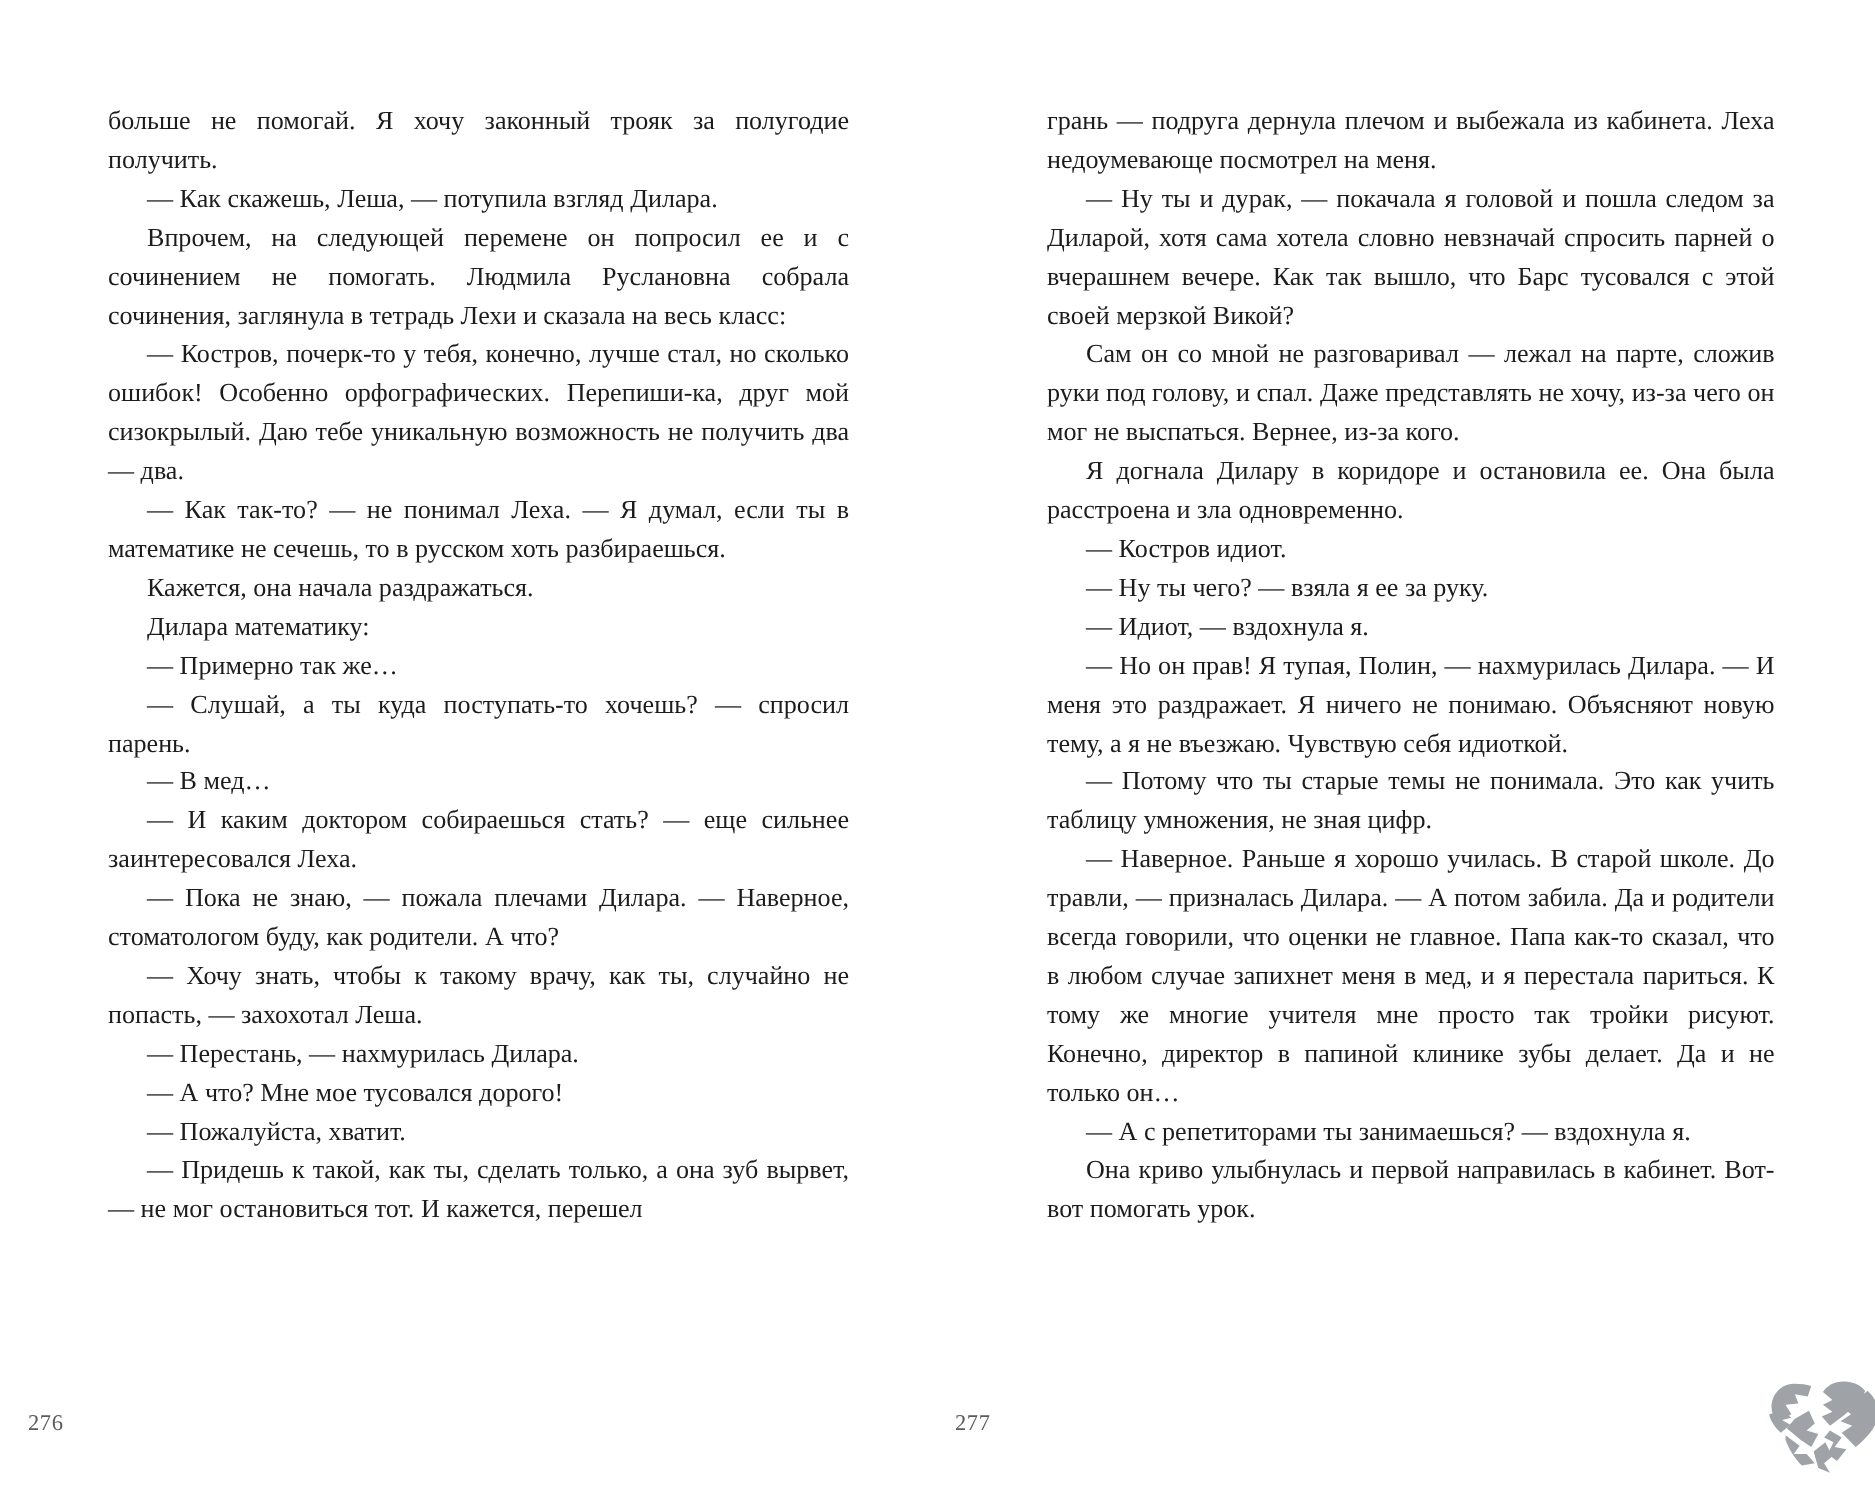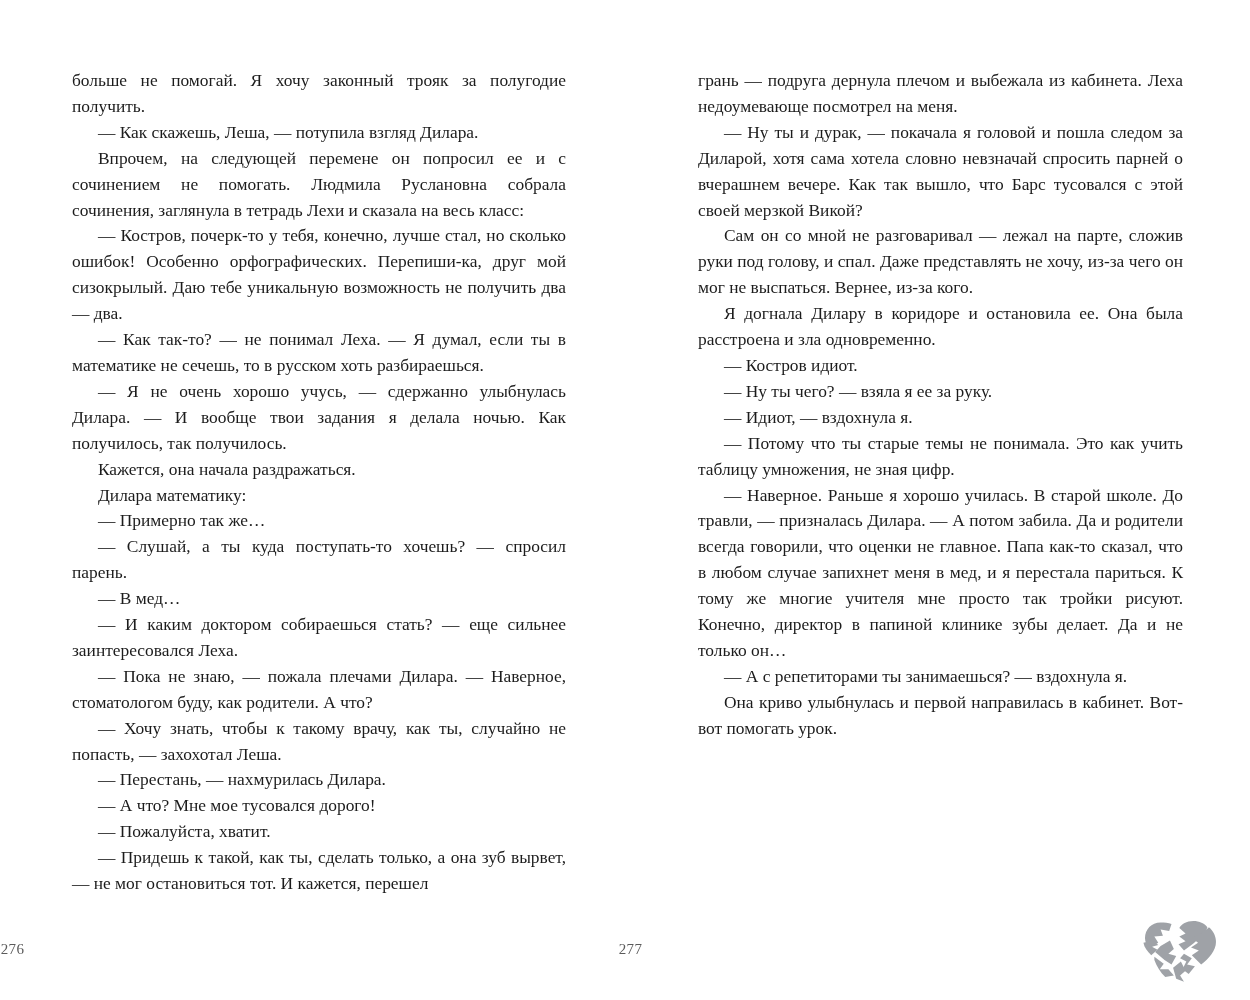--- a/index.html
+++ b/index.html
@@ -18,20 +18,21 @@
   .spread {
     position: absolute;
     inset: 0;
     display: block;
   }
 
   .page {
     position: absolute;
     top: 0;
     bottom: 0;
+    padding-left: 36px;
   }
   .page-left  { left: 0;    width: 625px; }
   .page-right { left: 625px; width: 625px; }
 
   .textblock {
     position: absolute;
     top: 68px;
     text-align: justify;
     text-justify: inter-word;
     color: #1c1c1c;
@@ -79,21 +80,20 @@
 
 <div class="spread">
 
   <div class="page page-left">
     <div class="textblock" id="left-text">
         <p class="">больше не помогай. Я хочу законный трояк за полугодие получить.</p>
         <p class="ind">— Как скажешь, Леша, — потупила взгляд Дилара.</p>
         <p class="ind">Впрочем, на следующей перемене он попросил ее и с сочинением не помогать. Людмила Руслановна собрала сочинения, заглянула в тетрадь Лехи и сказала на весь класс:</p>
         <p class="ind">— Костров, почерк-то у тебя, конечно, лучше стал, но сколько ошибок! Особенно орфографических. Перепиши-ка, друг мой сизокрылый. Даю тебе уникальную возможность не получить два — два.</p>
         <p class="ind">— Как так-то? — не понимал Леха. — Я думал, если ты в математике не сечешь, то в русском хоть разбираешься.</p>
-        <p class="ind">— Я не очень хорошо учусь, — сдержанно улыбнулась Дилара. — И вообще твои задания я делала ночью. Как получилось, так получилось.</p>
         <p class="ind">Кажется, она начала раздражаться.</p>
         <p class="ind">Дилара математику:</p>
         <p class="ind">— Примерно так же…</p>
         <p class="ind">— Слушай, а ты куда поступать-то хочешь? — спросил парень.</p>
         <p class="ind">— В мед…</p>
         <p class="ind">— И каким доктором собираешься стать? — еще сильнее заинтересовался Леха.</p>
         <p class="ind">— Пока не знаю, — пожала плечами Дилара. — Наверное, стоматологом буду, как родители. А что?</p>
         <p class="ind">— Хочу знать, чтобы к такому врачу, как ты, случайно не попасть, — захохотал Леша.</p>
         <p class="ind">— Перестань, — нахмурилась Дилара.</p>
         <p class="ind">— А что? Мне мое тусовался дорого!</p>
@@ -105,20 +105,21 @@
 
   <div class="page page-right">
     <div class="textblock" id="right-text">
         <p class="">грань — подруга дернула плечом и выбежала из кабинета. Леха недоумевающе посмотрел на меня.</p>
         <p class="ind">— Ну ты и дурак, — покачала я головой и пошла следом за Диларой, хотя сама хотела словно невзначай спросить парней о вчерашнем вечере. Как так вышло, что Барс тусовался с этой своей мерзкой Викой?</p>
         <p class="ind">Сам он со мной не разговаривал — лежал на парте, сложив руки под голову, и спал. Даже представлять не хочу, из-за чего он мог не выспаться. Вернее, из-за кого.</p>
         <p class="ind">Я догнала Дилару в коридоре и остановила ее. Она была расстроена и зла одновременно.</p>
         <p class="ind">— Костров идиот.</p>
         <p class="ind">— Ну ты чего? — взяла я ее за руку.</p>
         <p class="ind">— Идиот, — вздохнула я.</p>
+        <p class="ind">— Но он прав! Я тупая, Полин, — нахмурилась Дилара. — И меня это раздражает. Я ничего не понимаю. Объясняют новую тему, а я не въезжаю. Чувствую себя идиоткой.</p>
         <p class="ind">— Потому что ты старые темы не понимала. Это как учить таблицу умножения, не зная цифр.</p>
         <p class="ind">— Наверное. Раньше я хорошо училась. В старой школе. До травли, — призналась Дилара. — А потом забила. Да и родители всегда говорили, что оценки не главное. Папа как-то сказал, что в любом случае запихнет меня в мед, и я перестала париться. К тому же многие учителя мне просто так тройки рисуют. Конечно, директор в папиной клинике зубы делает. Да и не только он…</p>
         <p class="ind">— А с репетиторами ты занимаешься? — вздохнула я.</p>
         <p class="ind">Она криво улыбнулась и первой направилась в кабинет. Вот-вот помогать урок.</p>
       </div>
     <div class="folio">277</div>
 
     <div class="ornament">
       <svg viewBox="0 0 120 100" xmlns="http://www.w3.org/2000/svg" aria-hidden="true">
         <g fill="#9a9ea3">

